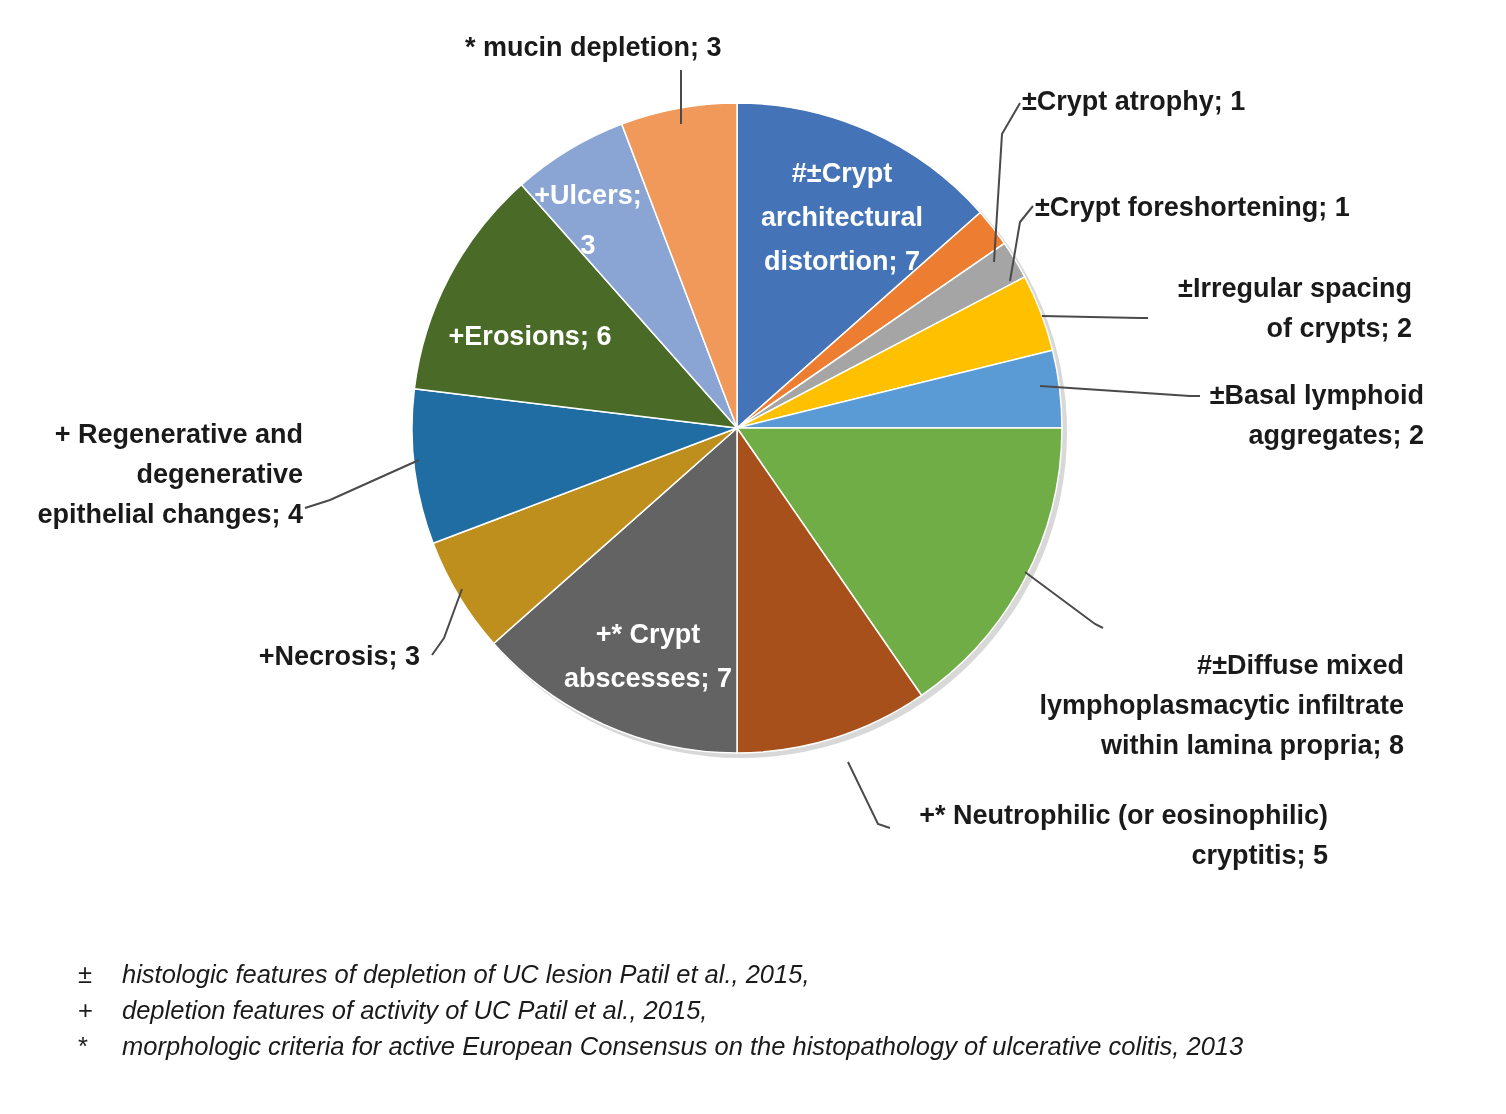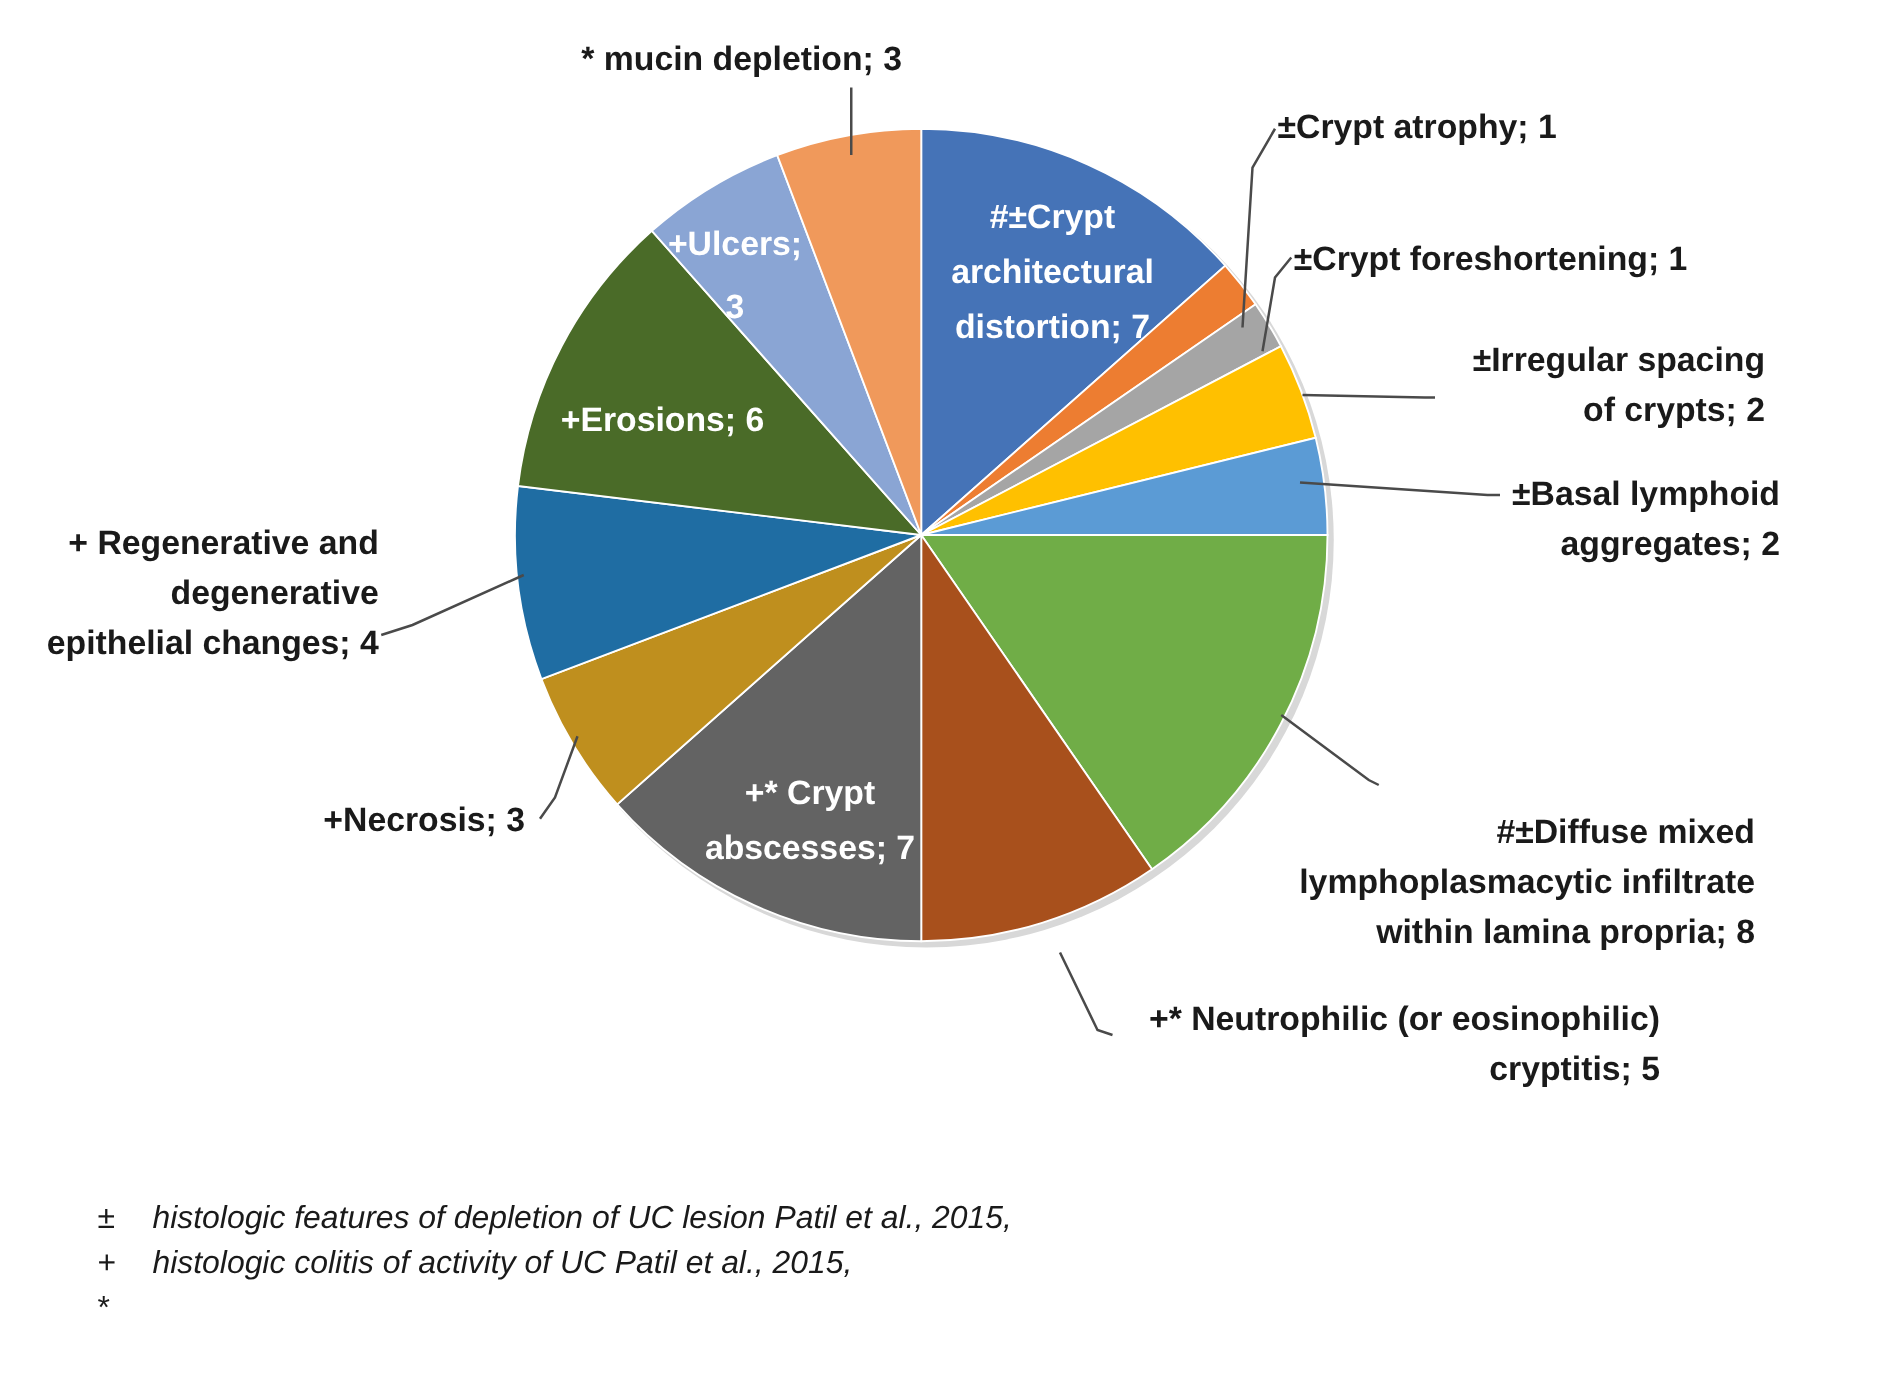--- a/index.html
+++ b/index.html
@@ -124,20 +124,21 @@
 
   </svg>
 
   <div class="footnotes">
     <div class="fn-row">
       <span class="fn-sym">±</span>
       <span class="fn-txt">histologic features of depletion of UC lesion Patil et al., 2015,</span>
     </div>
     <div class="fn-row">
       <span class="fn-sym">+</span>
-      <span class="fn-txt">histologic colitis of activity of UC Patil et al., 2015,</span>
+      <span class="fn-txt">depletion features of activity of UC Patil et al., 2015,</span>
     </div>
     <div class="fn-row">
       <span class="fn-sym">*</span>
+      <span class="fn-txt">morphologic criteria for active European Consensus on the histopathology of ulcerative colitis, 2013</span>
     </div>
   </div>
 
 </div>
 
 </body></html>

